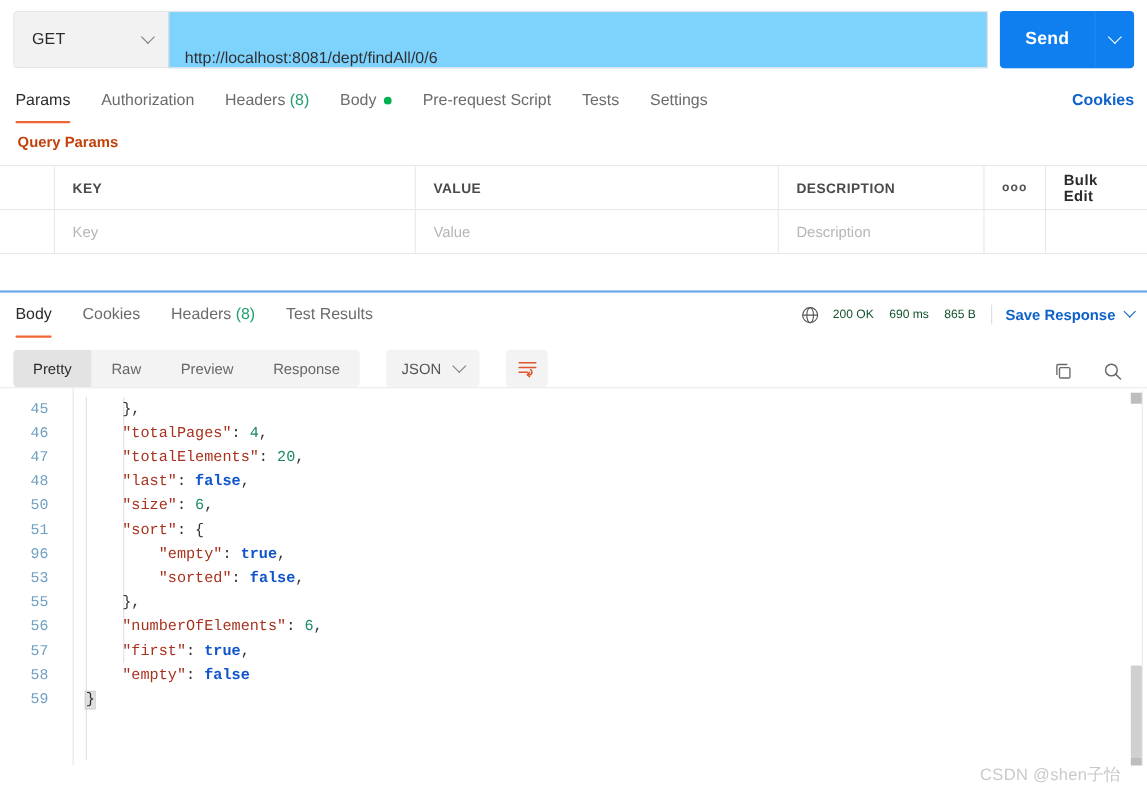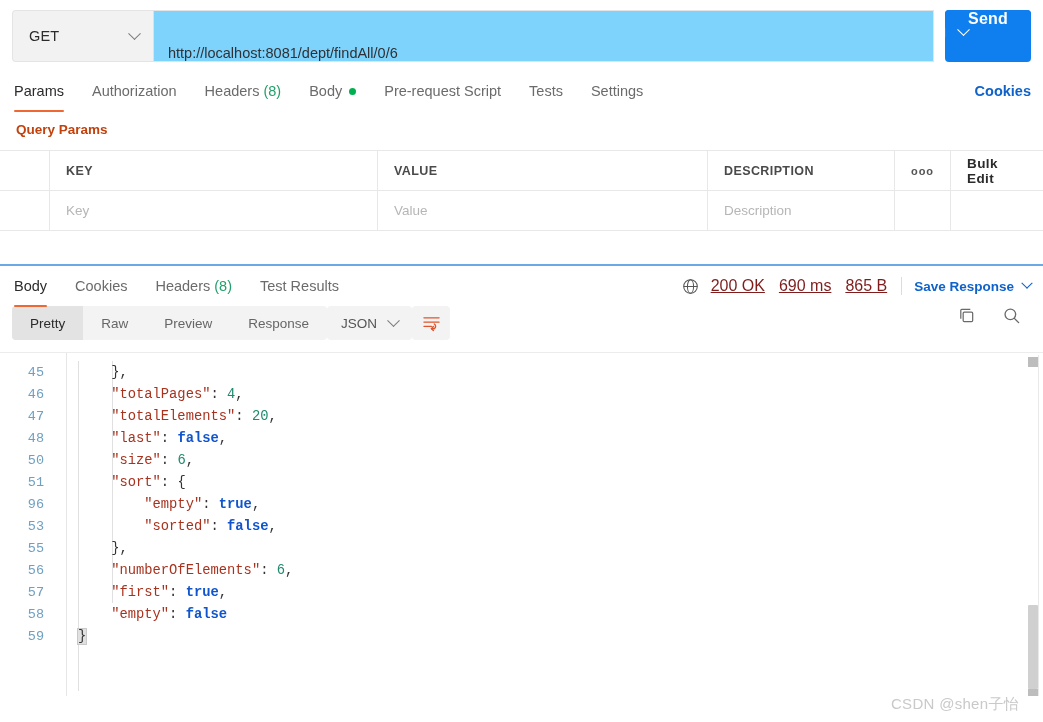--- a/index.html
+++ b/index.html
@@ -25,21 +25,21 @@
   .chev { display: inline-block; width: 9px; height: 9px;
           border-right: 1.6px solid #7d7d7d; border-bottom: 1.6px solid #7d7d7d;
           transform: rotate(45deg) translate(-2px,-2px); }
   .url-input {
     flex: 1; display: flex; align-items: flex-end;
     background: #7dd3fc; border: 1px solid #e4e4e4; border-left: 1px solid #e0e0e0;
     padding: 0 14px; font-size: 14.5px; color: #2f3136;
   }
   .send-wrap {
     display: flex; align-items: stretch; margin-left: 11px;
-    border-radius: 4px; overflow: hidden; background: #0f7ff0; flex-direction: column;
+    border-radius: 4px; overflow: hidden; background: #0f7ff0;
   }
   .send-btn {
     width: 86px; display: flex; align-items: center; justify-content: center;
     color: #fff; font-size: 16px; font-weight: bold; letter-spacing: .2px;
     background: #0f7ff0; border: none; cursor: pointer;
   }
   .send-split {
     width: 36px; display: flex; align-items: center; justify-content: center;
     background: #0f7ff0; border-left: 1px solid #1f8af5; cursor: pointer;
   }
@@ -83,29 +83,29 @@
   .dots { letter-spacing: 1px; font-size: 11px; color: #555; font-weight: bold; }
   .bulk { font-size: 13.5px; font-weight: bold; color: #2b2b2b; cursor: pointer; }
   .ph { color: #b6b6b6; font-size: 13.5px; }
   .filler { height: 33px; }
   .resize-bar { height: 2px; background: #6aa9e9; }
 
   
   .res-tabs { display: flex; align-items: center; height: 40px; margin: 0 12px; }
   .res-meta { margin-left: auto; display: flex; align-items: center; gap: 0px; }
   .globe { margin-right: 12px; display: flex; align-items: center; }
-  .meta-num { font-size: 16px; color: #7f1d1d; margin-right: 14px; text-decoration: underline; }
+  .meta-num { font-size: 11px; color: #14532d; margin-right: 14px; }
   .meta-div { width: 1px; height: 18px; background: #dcdcdc; margin: 0 12px 0 0px; }
   .save-resp { font-size: 13.5px; font-weight: bold; color: #0f62c9; cursor: pointer; }
   .chev-b { display: inline-block; width: 8px; height: 8px; margin-left: 9px;
             border-right: 1.7px solid #0f62c9; border-bottom: 1.7px solid #0f62c9;
             transform: rotate(45deg) translate(-2px,-2px); }
 
   
-  .fmt-bar { display: flex; align-items: flex-start; height: 46px; margin: 0 12px; gap: 0; }
+  .fmt-bar { display: flex; align-items: flex-end; height: 46px; margin: 0 12px; gap: 24px; }
   .seg { display: flex; background: #f3f3f3; border-radius: 4px; overflow: hidden; height: 34px; }
   .seg-item { display: flex; align-items: center; padding: 0 18px; font-size: 13.5px; color: #666; cursor: pointer; }
   .seg-item.active { background: #e3e3e3; color: #2b2b2b; }
   .json-sel { display: flex; align-items: center; gap: 12px; height: 34px;
               background: #f3f3f3; border-radius: 4px; padding: 0 14px; cursor: pointer; }
   .json-sel span { font-size: 13.5px; color: #555; }
   .wrap-btn { display: flex; align-items: center; justify-content: center;
               width: 38px; height: 34px; background: #f3f3f3; border-radius: 4px; cursor: pointer; }
   .fmt-right { margin-left: auto; display: flex; align-items: center; gap: 26px; padding-right: 10px; }
 

